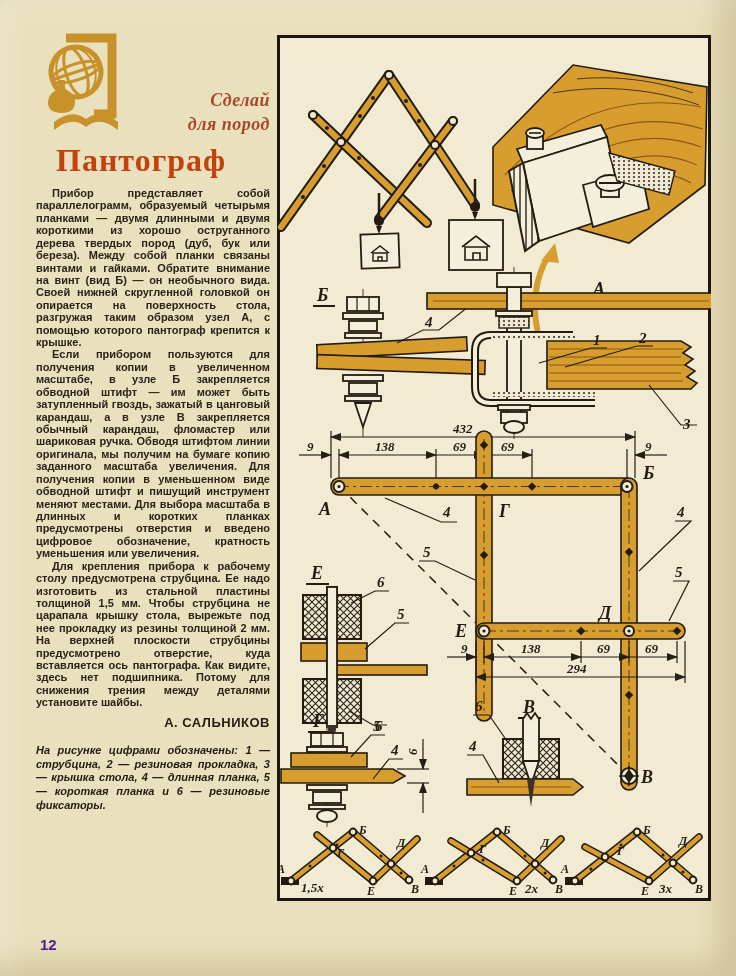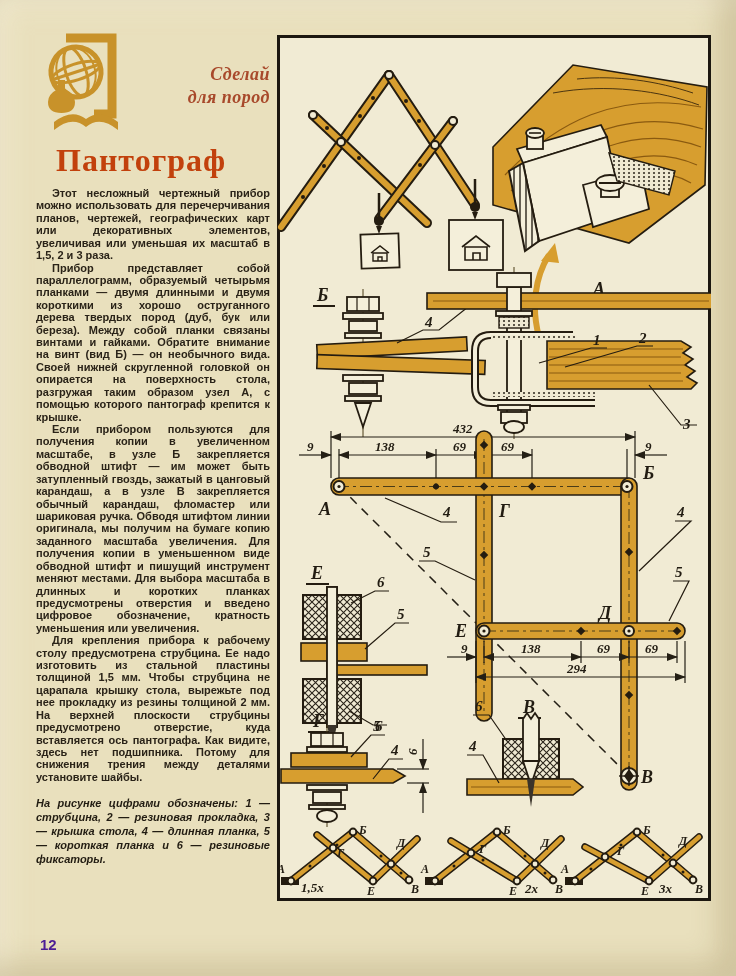--- a/index.html
+++ b/index.html
@@ -3,21 +3,21 @@
 <meta charset="utf-8">
 <style>
   html,body{margin:0;padding:0;}
   body{
     width:736px;height:976px;position:relative;overflow:hidden;
     background:#e9e0bd;
     box-shadow:inset -14px -10px 30px rgba(120,95,40,.25), inset 6px 6px 24px rgba(255,252,235,.5);
     font-family:"Liberation Sans", sans-serif;
   }
   .left-col{position:absolute;left:36px;top:30px;width:234px;}
-  .header-row{display:flex;align-items:center;}
+  .header-row{display:flex;align-items:flex-end;}
   .logo{flex:0 0 auto;}
   .rubric{margin-left:auto;text-align:right;padding-top:6px;
     font-family:"Liberation Serif", serif;font-style:italic;font-weight:700;
     font-size:18px;line-height:1.3;color:#a8492b;letter-spacing:.5px;}
   h1.title{margin:6px 0 8px 20px;font-family:"Liberation Serif", serif;
     font-weight:700;font-size:32px;color:#c2410c;letter-spacing:1px;}
   .body-text{color:#2a2318;font-size:11px;font-weight:700;line-height:1.13;
     text-align:justify;}
   .body-text p{margin:0;text-indent:16px;}
   .author{margin-top:6px;text-align:right;font-weight:700;font-size:13px;
@@ -68,25 +68,25 @@
       <path d="M 22,50 h7 v9 q10,5 10,13 q0,11 -13.5,11 q-13.5,0 -13.5,-11 q0,-8 10,-13 z" fill="#c8922a"></path>
       <path d="M 18,100 Q 36,85 50,97 Q 64,85 82,100 L 82,92 Q 64,78 50,89 Q 36,78 18,92 Z" fill="#c8922a"></path>
     </svg>
     <div class="rubric">
       <div>Сделай</div>
       <div>для пород</div>
     </div>
   </div>
   <h1 class="title">Пантограф</h1>
   <div class="body-text">
-    <p>Этот несложный чертежный прибор можно использовать для перечерчивания планов, чертежей, географических карт или декоративных элементов, увеличивая или уменьшая их масштаб в 1,5, 2 и 3 раза.</p>
     <p>Прибор представляет собой параллелограмм, образуемый четырьмя планками — двумя длинными и двумя короткими из хорошо оструганного дерева твердых пород (дуб, бук или береза). Между собой планки связаны винтами и гайками. Обратите внимание на винт (вид Б) — он необычного вида. Своей нижней скругленной головкой он опирается на поверхность стола, разгружая таким образом узел А, с помощью которого пантограф крепится к крышке.</p>
     <p>Если прибором пользуются для получения копии в увеличенном масштабе, в узле Б закрепляется обводной штифт — им может быть затупленный гвоздь, зажатый в цанговый карандаш, а в узле В закрепляется обычный карандаш, фломастер или шариковая ручка. Обводя штифтом линии оригинала, мы получим на бумаге копию заданного масштаба увеличения. Для получения копии в уменьшенном виде обводной штифт и пишущий инструмент меняют местами. Для выбора масштаба в длинных и коротких планках предусмотрены отверстия и введено цифровое обозначение, кратность уменьшения или увеличения.</p>
     <p>Для крепления прибора к рабочему столу предусмотрена струбцина. Ее надо изготовить из стальной пластины толщиной 1,5 мм. Чтобы струбцина не царапала крышку стола, вырежьте под нее прокладку из резины толщиной 2 мм. На верхней плоскости струбцины предусмотрено отверстие, куда вставляется ось пантографа. Как видите, здесь нет подшипника. Потому для снижения трения между деталями установите шайбы.</p>
   </div>
+  <div class="author">А. САЛЬНИКОВ</div>
   <p class="caption">На рисунке цифрами обозначены: 1 — струбцина, 2 — резиновая прокладка, 3 — крышка стола, 4 — длинная планка, 5 — короткая планка и 6 — резиновые фиксаторы.</p>
 </div>
 
 <div class="page-number">12</div>
 
 <div class="figure-box">
 <svg width="434" height="866" viewBox="0 0 434 866">
   <defs>
     <pattern id="xh" width="7" height="7" patternUnits="userSpaceOnUse">
       <rect width="7" height="7" fill="#efe9d2"></rect>

